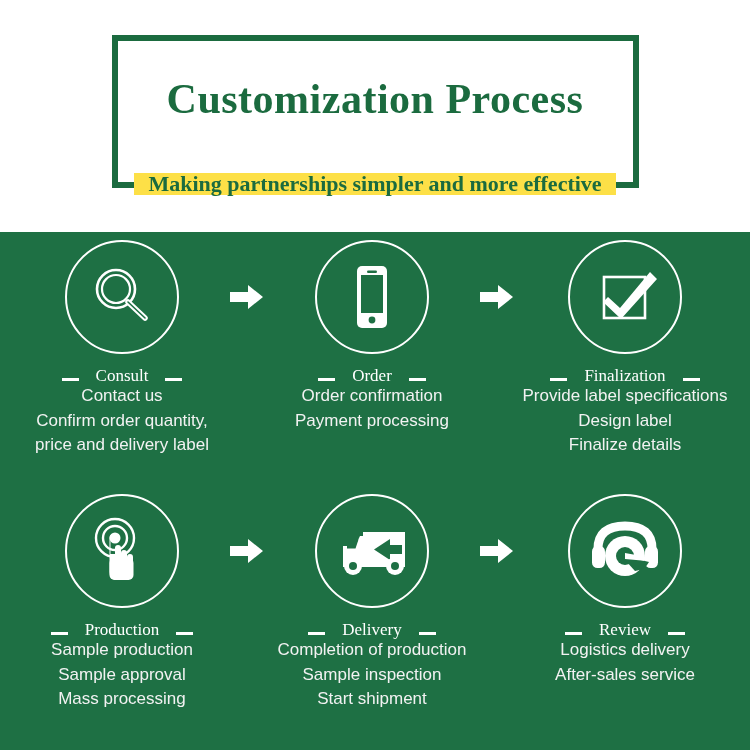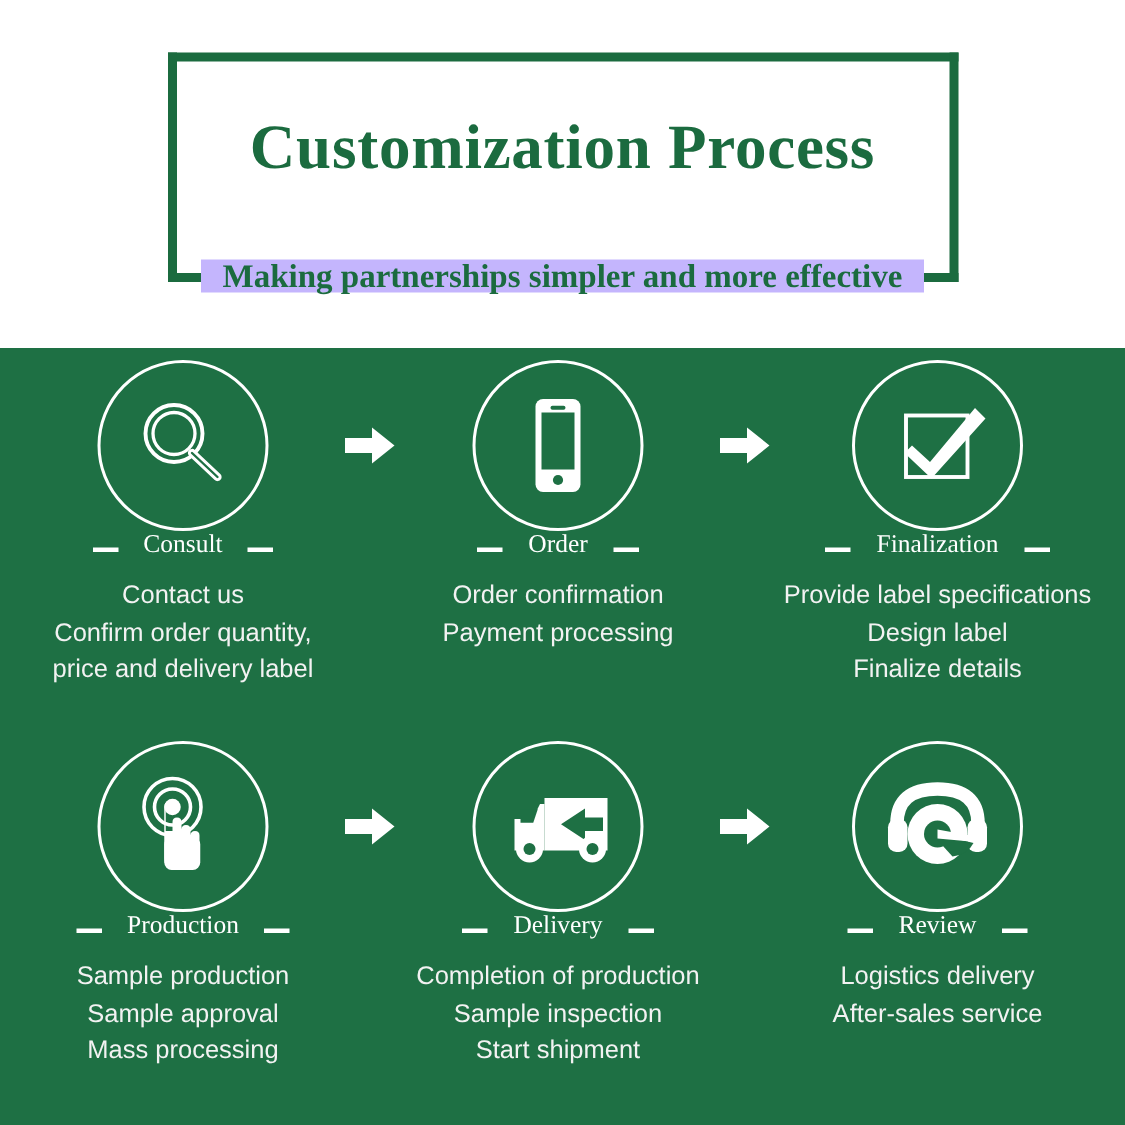--- a/index.html
+++ b/index.html
@@ -69,21 +69,21 @@
     width: 750px;
     text-align: center;
     font-family: "Liberation Serif", "DejaVu Serif", serif;
     font-weight: bold;
     font-size: 22px;
     color: #1B6B3F;
     line-height: 1;
   }
   .subtitle-inner {
     display: inline-block;
-    background: #c4b5fd;
+    background: #fde047;
     padding: 0 14px;
   }
 
   
   .panel {
     position: absolute;
     left: 0;
     top: 232px;
     width: 750px;
     height: 518px;
@@ -116,20 +116,21 @@
     border: 2px solid #ffffff;
     box-sizing: border-box;
     position: relative;
     display: flex;
     align-items: center;
     justify-content: center;
   }
   .circle svg { display: block; }
 
   .label-wrap {
+    margin-top: 13px;
     display: flex;
     align-items: flex-start;
     justify-content: center;
     gap: 17px;
   }
   .dash {
     width: 17px;
     height: 3px;
     background: #ffffff;
     align-self: flex-end;
@@ -137,21 +138,20 @@
   }
   .label {
     font-family: "Liberation Serif", "DejaVu Serif", serif;
     font-size: 17px;
     color: #ffffff;
     line-height: 1;
     white-space: nowrap;
   }
 
   .lines {
-    margin-top: 14px;
     text-align: center;
   }
   .line {
     font-family: "Liberation Sans", sans-serif;
     font-size: 17px;
     color: #f2f2f2;
     line-height: 24.5px;
     white-space: nowrap;
   }
 

